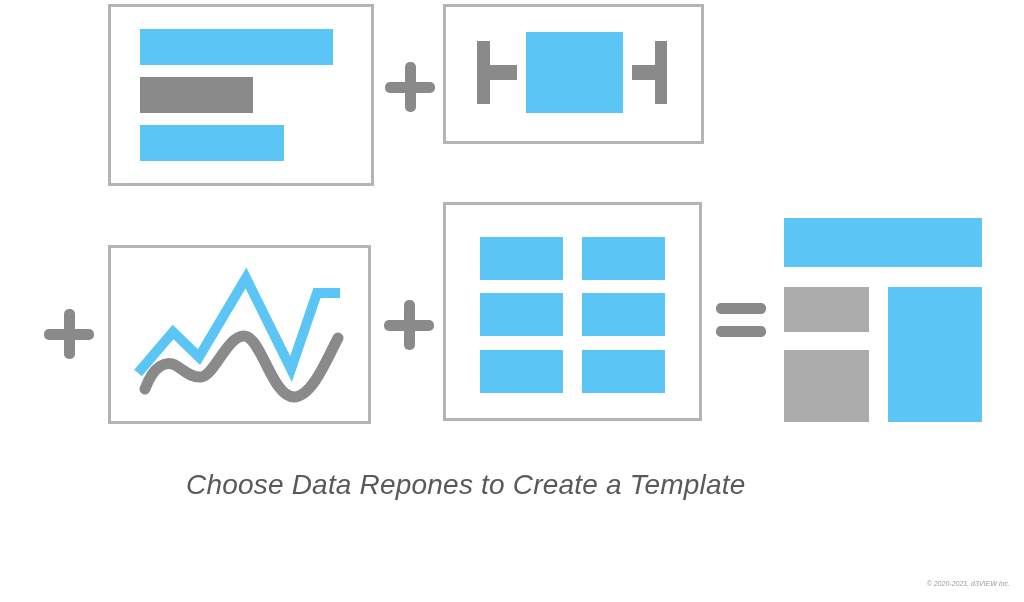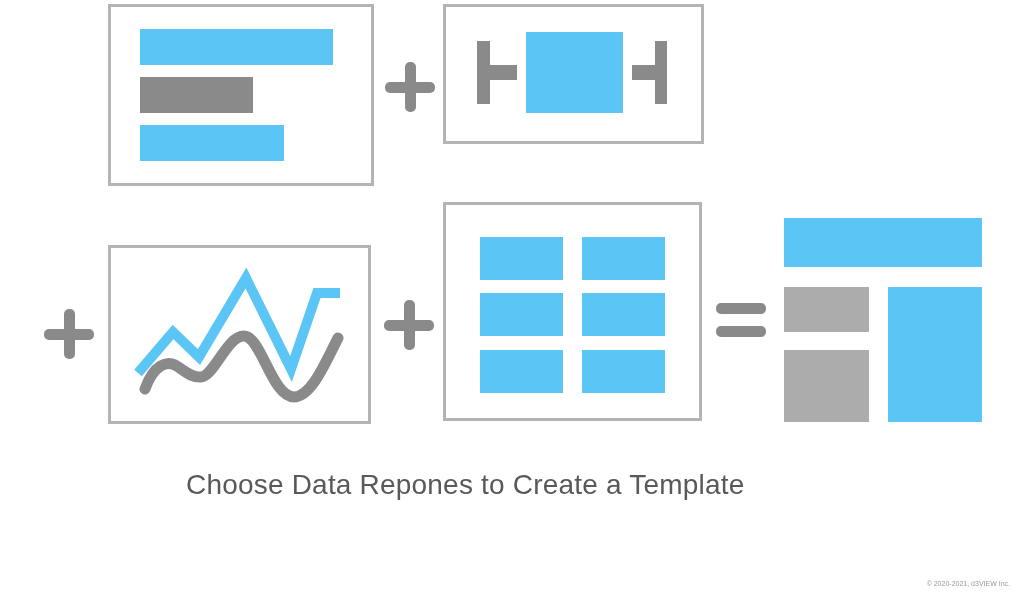--- a/index.html
+++ b/index.html
@@ -6,21 +6,21 @@
     --blue:#5BC6F5;
     --dark-gray:#8A8A8A;
     --light-gray:#ACACAC;
     --border-gray:#B4B4B4;
     --caption-gray:#595959;
     --copyright-gray:#999999;
   }
   *{margin:0;padding:0;box-sizing:border-box;}
   html,body{background:#fff;}
   body{font-family:"Liberation Sans", sans-serif;}
-  .canvas{position:relative;width:1020px;height:602px;background:#fff;overflow:hidden;}
+  .canvas{position:relative;width:1020px;height:602px;background:#fff;overflow:hidden;font-style:italic;}
 
   .panel{position:absolute;border:3px solid var(--border-gray);background:#fff;}
   .abs{position:absolute;}
   .blue{background:var(--blue);}
   .dgray{background:var(--dark-gray);}
   .lgray{background:var(--light-gray);}
 
   
   .bar-chart-panel{left:108px;top:4px;width:266px;height:182px;}
   .bc-bar1{left:29px;top:22px;width:193px;height:36px;}

